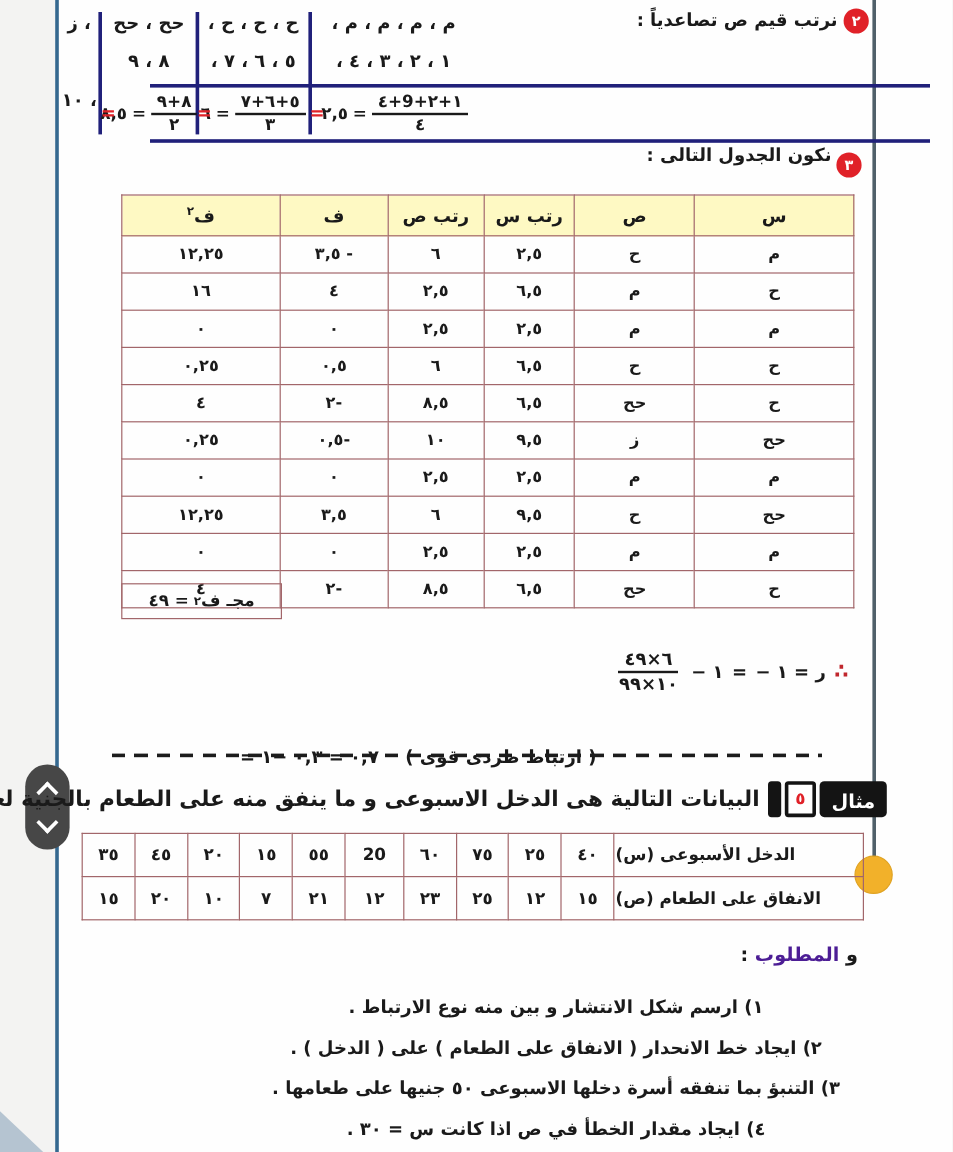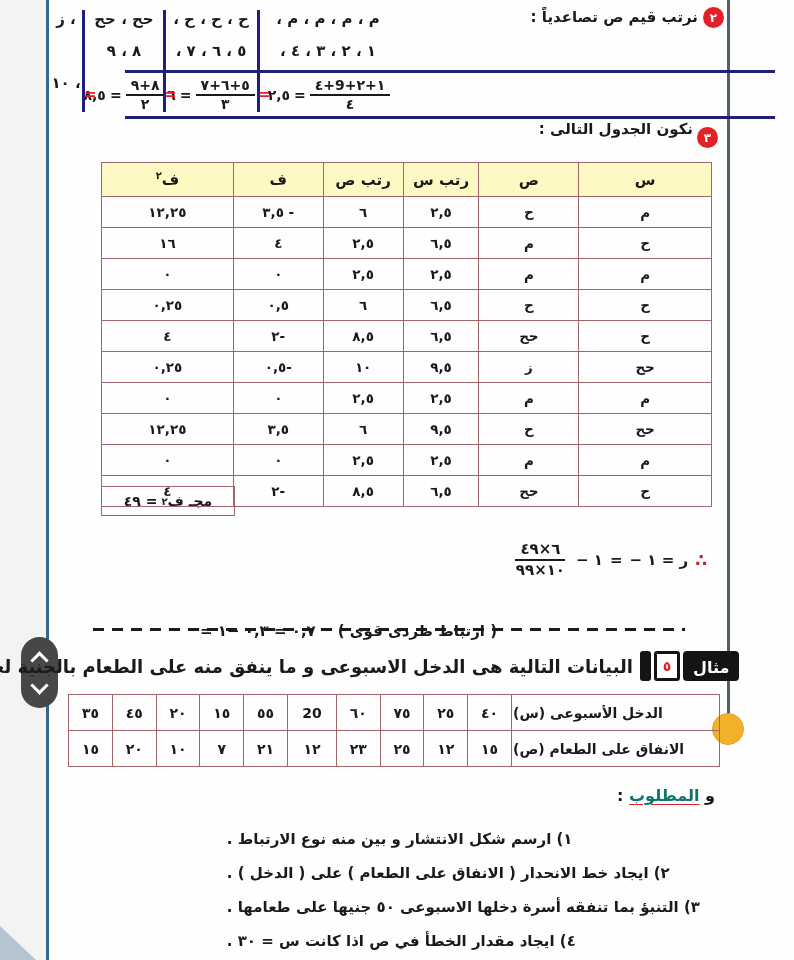--- a/index.html
+++ b/index.html
@@ -52,22 +52,22 @@
   .exlabel{background:#141414;color:#fff;border-radius:4px;padding:2px 10px 0 10px;font-size:16px;display:flex;align-items:center;}
   .exnum{background:#fff;color:#e02128;border:3px solid #141414;border-radius:3px;width:20px;
     display:flex;align-items:center;justify-content:center;font-size:14px;font-weight:900;}
   .extab{background:#141414;border-radius:3px;width:11px;}
   .ex5text{right:161px;top:656px;font-size:18px;white-space:nowrap;text-align:center;}
   .t2{width:652px;}
   .t2 td{border:1.6px solid #a2666a;height:33px;text-align:center;font-size:14px;}
   .t2 td.lbl{width:198px;text-align:left;padding-right:8px;font-size:14px;}
   
   .req-intro{right:79px;top:786px;font-size:16px;white-space:nowrap;}
-  .req-word{color:#0f766e;text-decoration:underline;text-decoration-color:#e02128;text-underline-offset:3px;}
-  .req-items{right:94px;top:822px;text-align:left;}
+  .req-word{color:#4c1d95;text-decoration-color:#e02128;text-underline-offset:3px;}
+  .req-items{right:94px;top:822px;text-align:center;}
   .req-items div{font-size:15px;line-height:34px;white-space:nowrap;}
   sup{font-size:10px;}
 </style>
 </head>
 <body>
 
 <div class="page">
 
   <div class="abs left-strip"></div>
   <div class="abs left-line"></div>

